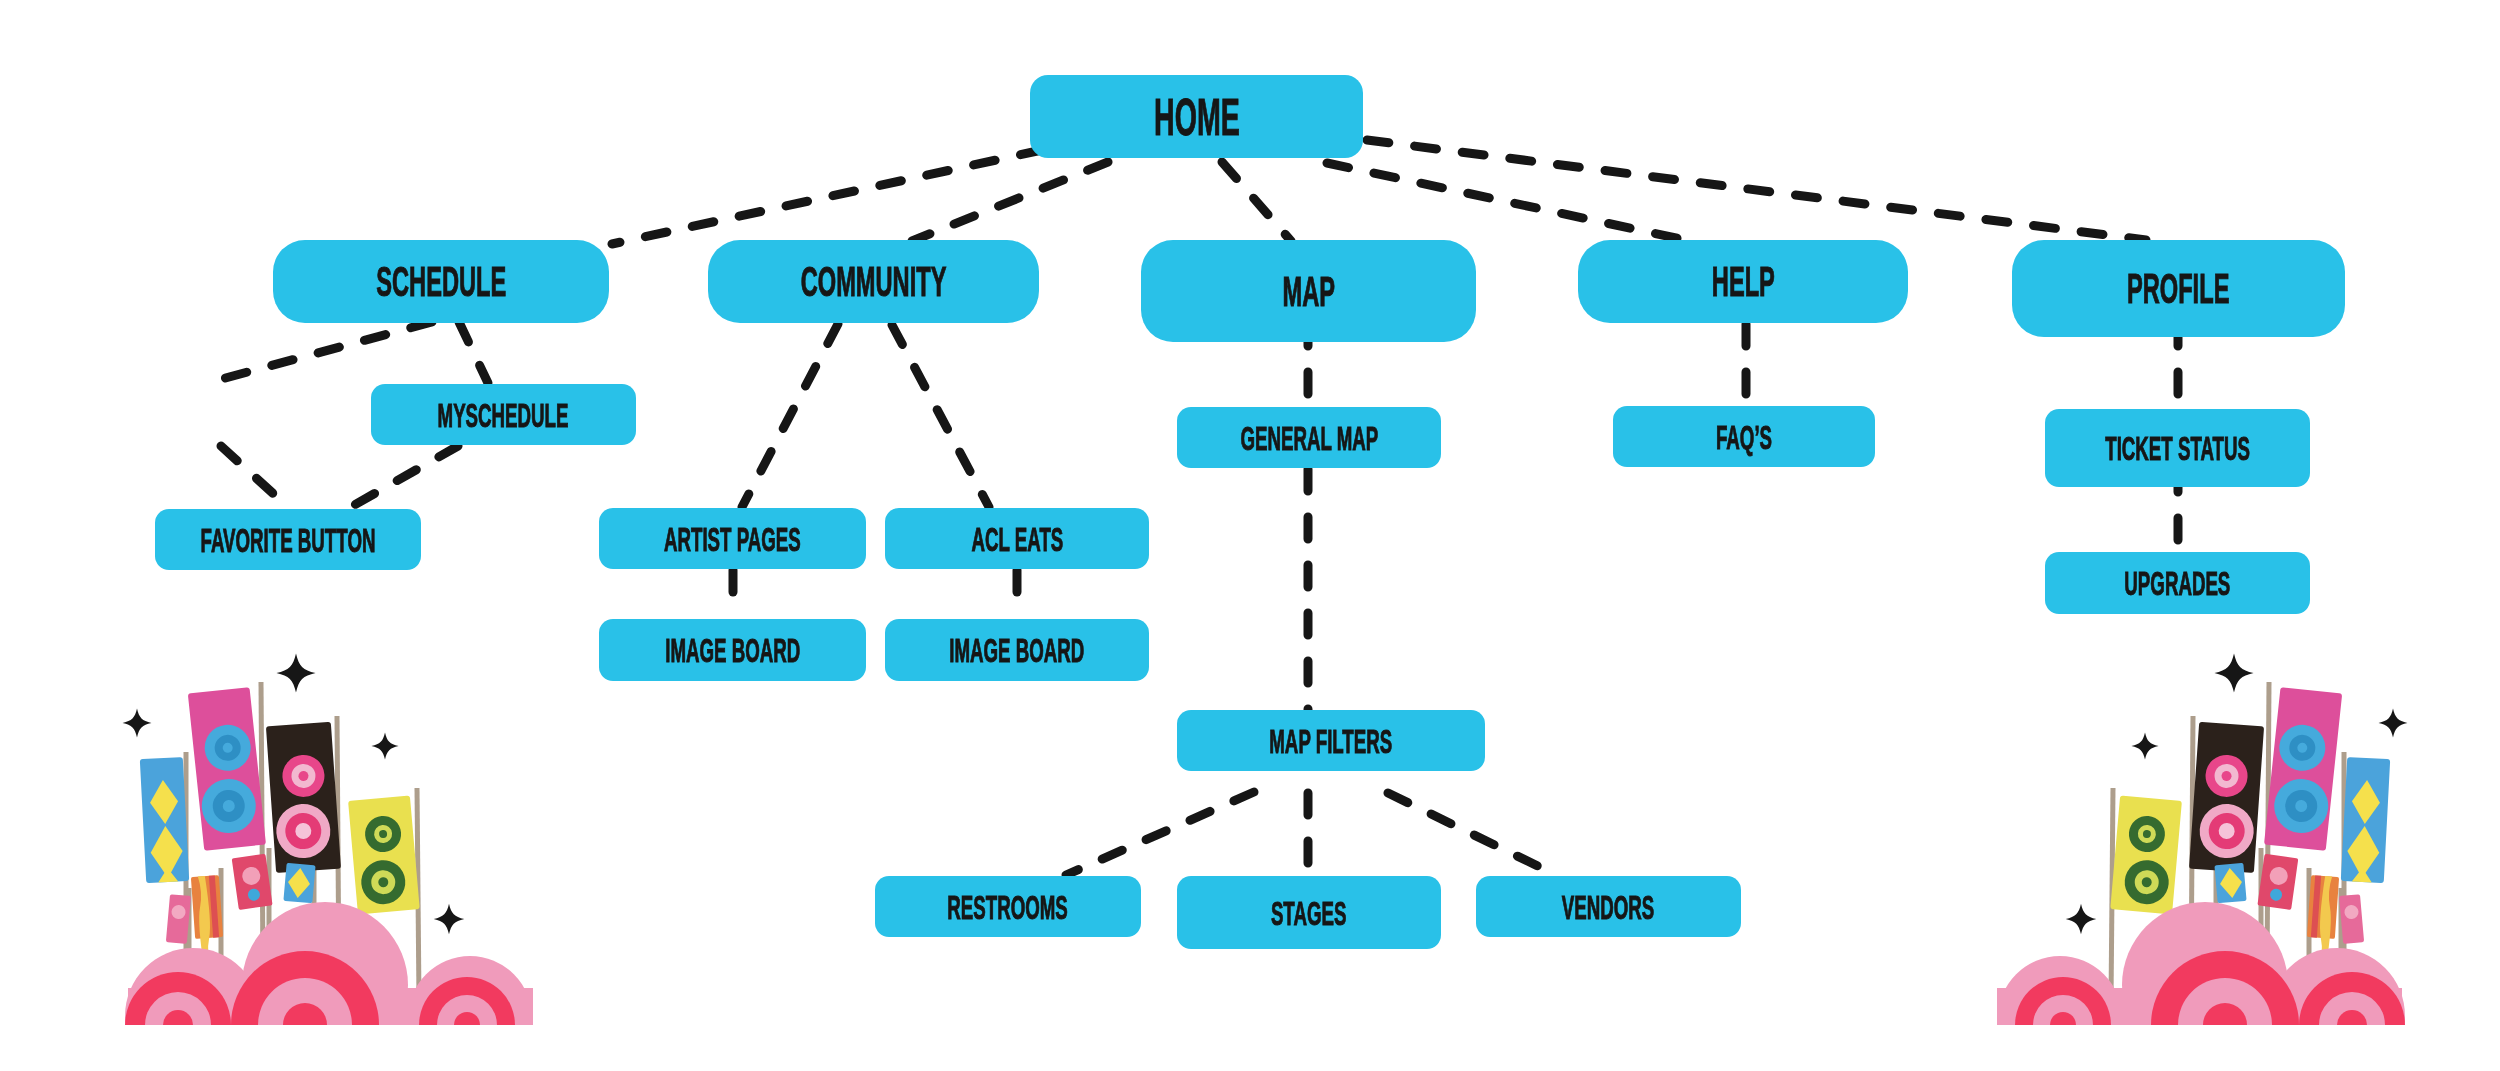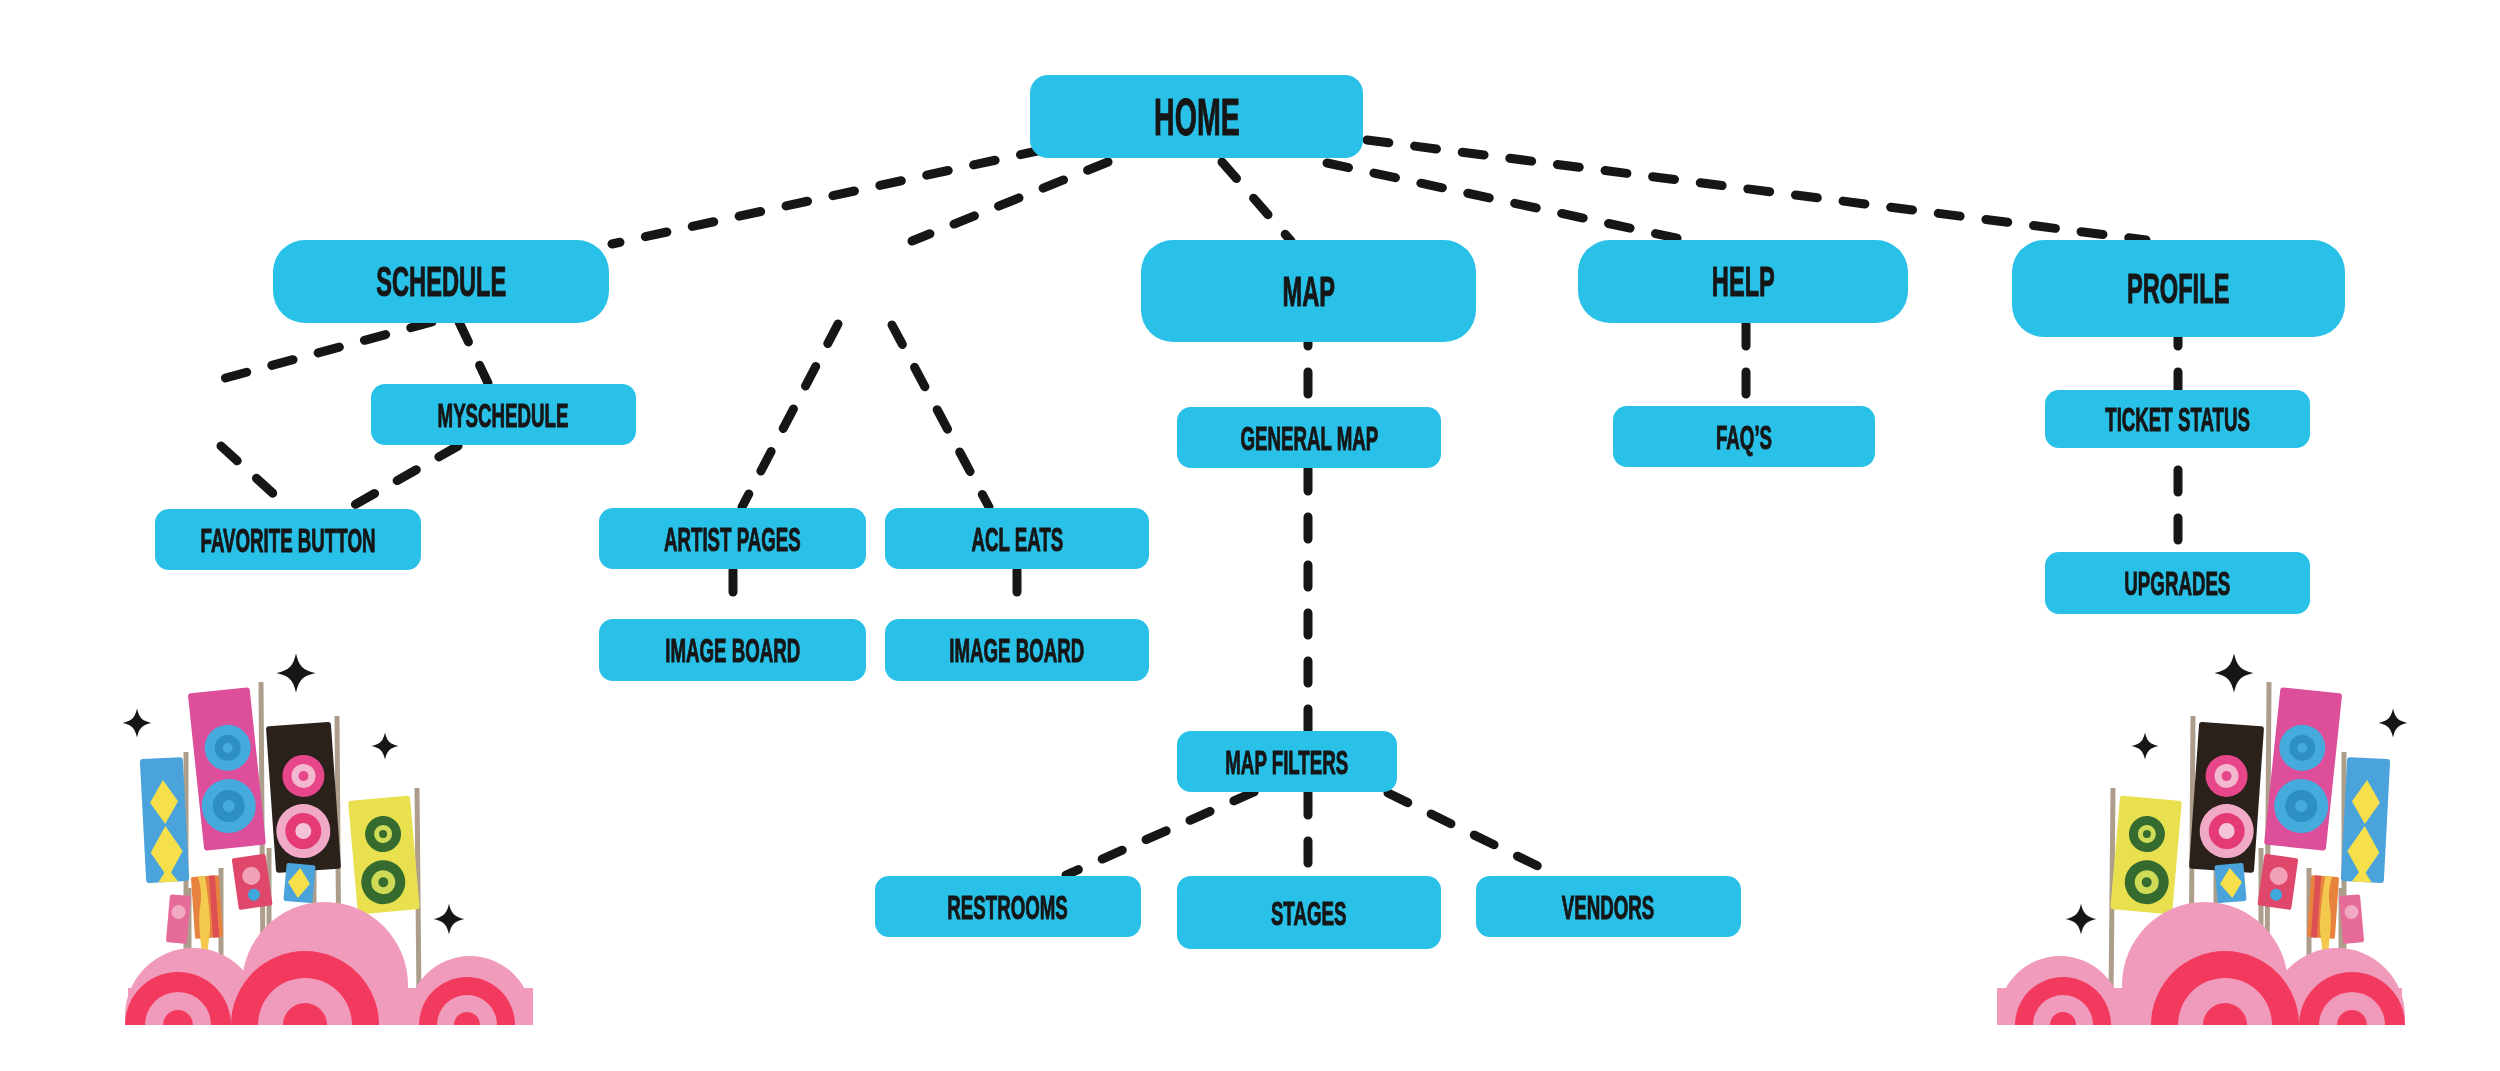--- a/index.html
+++ b/index.html
@@ -166,20 +166,23 @@
     <use href="#fest" transform="translate(2450,640) scale(-1,1)"></use>
   </svg>
 
   <div class="node n1" style="left:1030px;top:75px;width:333px;height:83px">
     <span class="lbl">HOME</span>
   </div>
 
   <div class="node n2" style="left:273px;top:240px;width:336px;height:83px">
     <span class="lbl">SCHEDULE</span>
   </div>
+  <div class="node n2" style="left:708px;top:240px;width:331px;height:83px">
+    <span class="lbl">COMMUNITY</span>
+  </div>
   <div class="node n2" style="left:1141px;top:240px;width:335px;height:102px">
     <span class="lbl">MAP</span>
   </div>
   <div class="node n2" style="left:1578px;top:240px;width:330px;height:83px">
     <span class="lbl">HELP</span>
   </div>
   <div class="node n2" style="left:2012px;top:240px;width:333px;height:97px">
     <span class="lbl">PROFILE</span>
   </div>
 
@@ -199,37 +202,37 @@
   <div class="node n3" style="left:599px;top:619px;width:267px;height:62px">
     <span class="lbl">IMAGE BOARD</span>
   </div>
   <div class="node n3" style="left:885px;top:619px;width:264px;height:62px">
     <span class="lbl">IMAGE BOARD</span>
   </div>
 
   <div class="node n3" style="left:1177px;top:407px;width:264px;height:61px">
     <span class="lbl">GENERAL MAP</span>
   </div>
-  <div class="node n3" style="left:1177px;top:731px;width:220px;height:61px">
+  <div class="node n3" style="left:1177px;top:710px;width:308px;height:61px">
     <span class="lbl">MAP FILTERS</span>
   </div>
   <div class="node n3" style="left:875px;top:876px;width:266px;height:61px">
     <span class="lbl">RESTROOMS</span>
   </div>
   <div class="node n3" style="left:1177px;top:876px;width:264px;height:73px">
     <span class="lbl">STAGES</span>
   </div>
   <div class="node n3" style="left:1476px;top:876px;width:265px;height:61px">
     <span class="lbl">VENDORS</span>
   </div>
 
   <div class="node n3" style="left:1613px;top:406px;width:262px;height:61px">
     <span class="lbl">FAQ’S</span>
   </div>
 
-  <div class="node n3" style="left:2045px;top:390px;width:265px;height:58px">
+  <div class="node n3" style="left:2045px;top:409px;width:265px;height:78px">
     <span class="lbl">TICKET STATUS</span>
   </div>
   <div class="node n3" style="left:2045px;top:552px;width:265px;height:62px">
     <span class="lbl">UPGRADES</span>
   </div>
 
 </div>
 
 </body></html>

